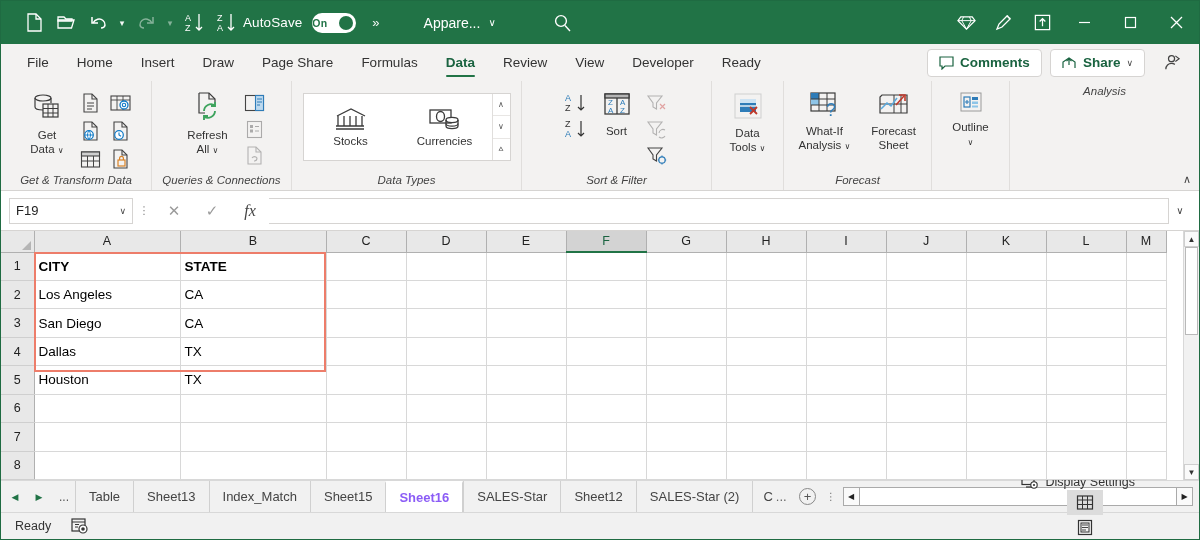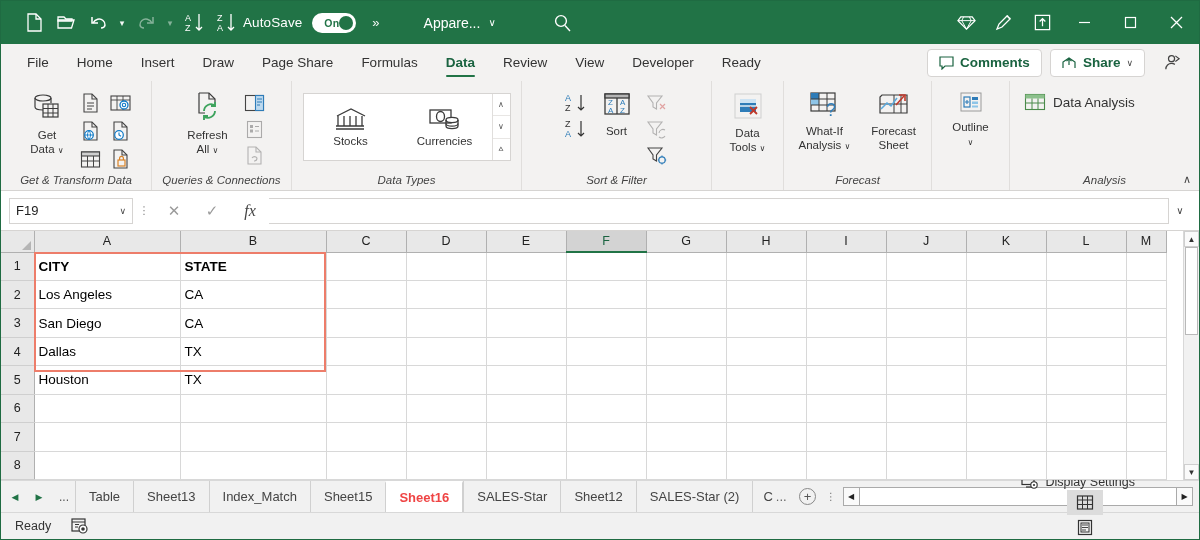--- a/index.html
+++ b/index.html
@@ -25,21 +25,21 @@
   .tb-btn svg { display: block; }
   .tb-chev { width: 14px; height: 30px; display: flex; align-items: center;
              justify-content: center; font-size: 9px; opacity: .95; }
   .autosave-label { font-size: 13.5px; letter-spacing: .1px; }
   .toggle {
     width: 44px; height: 20px; border-radius: 10px; background: #fff;
     margin-left: 8px; position: relative; display: flex; align-items: center;
   }
   .toggle .on-text {
     font-size: 10.5px; color: #217346; font-weight: bold;
-    position: absolute; left: 12px; letter-spacing: .2px;
+    position: absolute; left: 0; letter-spacing: .2px;
   }
   .toggle .knob {
     width: 14px; height: 14px; border-radius: 50%; background: #217346;
     position: absolute; right: 3px;
   }
   .chev-more { margin-left: 14px; font-size: 13px; opacity: .95; }
   .doc-name {
     margin-left: 44px; font-size: 14px; display: flex; align-items: center; gap: 8px;
   }
   .search-icon-wrap { margin-left: 52px; }
@@ -175,21 +175,21 @@
     align-items: stretch; border-top: 1px solid #d8d8d8;
   }
   .nav-arrows { display:flex; align-items:center; padding: 0 4px; gap: 4px; }
   .nav-arrows span { width: 20px; text-align:center; font-size: 9px; color:#217346; }
   .nav-dots { color:#555; font-size: 12px; padding: 0 6px; display:flex; align-items:center;}
   .stab {
     display: flex; align-items: center; padding: 0 13px; font-size: 13px; color:#444;
     border-left: 1px solid #d0d0d0; background: #f1f1f1; position: relative;
   }
   .stab.active {
-    background: #fff; color: #ef4444; font-weight: bold;
+    background: #fff; color: #8b5cf6; font-weight: bold;
     border-left: 1px solid #d0d0d0; border-right: 1px solid #d0d0d0;
     border-top: 2px solid #fff;
   }
   .stab.trunc { padding: 0 6px 0 10px; }
   .addsheet { width: 30px; display:flex; align-items:center; justify-content:center; }
   .addsheet .circ { width: 17px; height: 17px; border:1px solid #888; border-radius:50%;
                     display:flex; align-items:center; justify-content:center;
                     font-size: 13px; color:#555; line-height: 1;}
   .tab-vdots { width: 16px; display:flex; align-items:center; justify-content:center;
                color:#777; font-size: 10px; }
@@ -624,30 +624,20 @@
           <span class="lbl">
             <span>Outline</span><br>
             <span style="font-size:8px">∨</span>
           </span>
         </div>
       </div>
       <div class="rg-label"></div>
     </div>
 
     <div class="rgroup" style="width:auto;flex:1;align-items:stretch">
-      <div class="rg-body" style="align-items:flex-start;padding-left:14px">
-        <div style="display:flex;align-items:center;gap:7px;padding-top:6px">
-          <svg width="22" height="19" viewBox="0 0 22 19">
-              <rect x="1.5" y="1.5" width="19" height="15" fill="none" stroke="#4a8a4a" stroke-width="1.1"></rect>
-              <rect x="1.5" y="1.5" width="19" height="4" fill="#8cc08c"></rect>
-              <path d="M1.5 10h19M8 5.5v11M14 5.5v11" stroke="#4a8a4a" stroke-width="1"></path>
-            </svg>
-          <span style="font-size:13.5px;color:#333">Data Analysis</span>
-        </div>
-      </div>
       <div class="rg-label">Analysis</div>
     </div>
 
     <div class="collapse-ribbon">∧</div>
   </div>
 
   <div class="fbar">
     <div class="namebox">
       <span class="v">F19</span>
       <span class="cv">∨</span>

